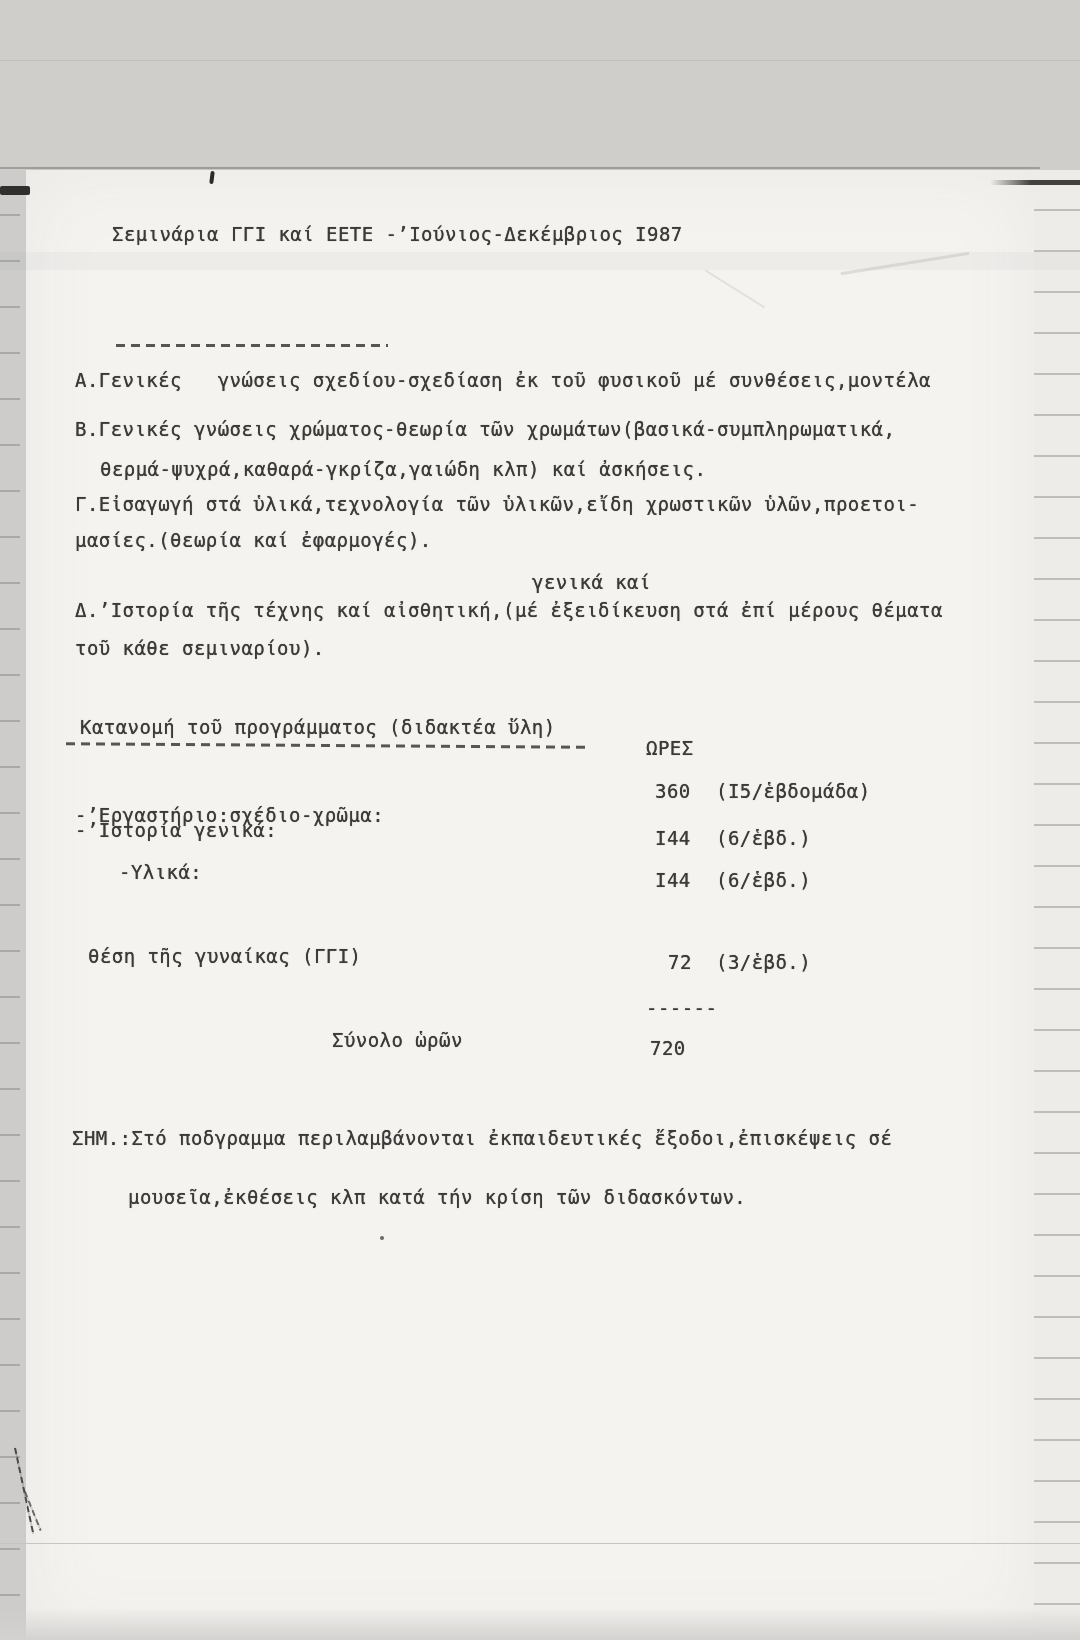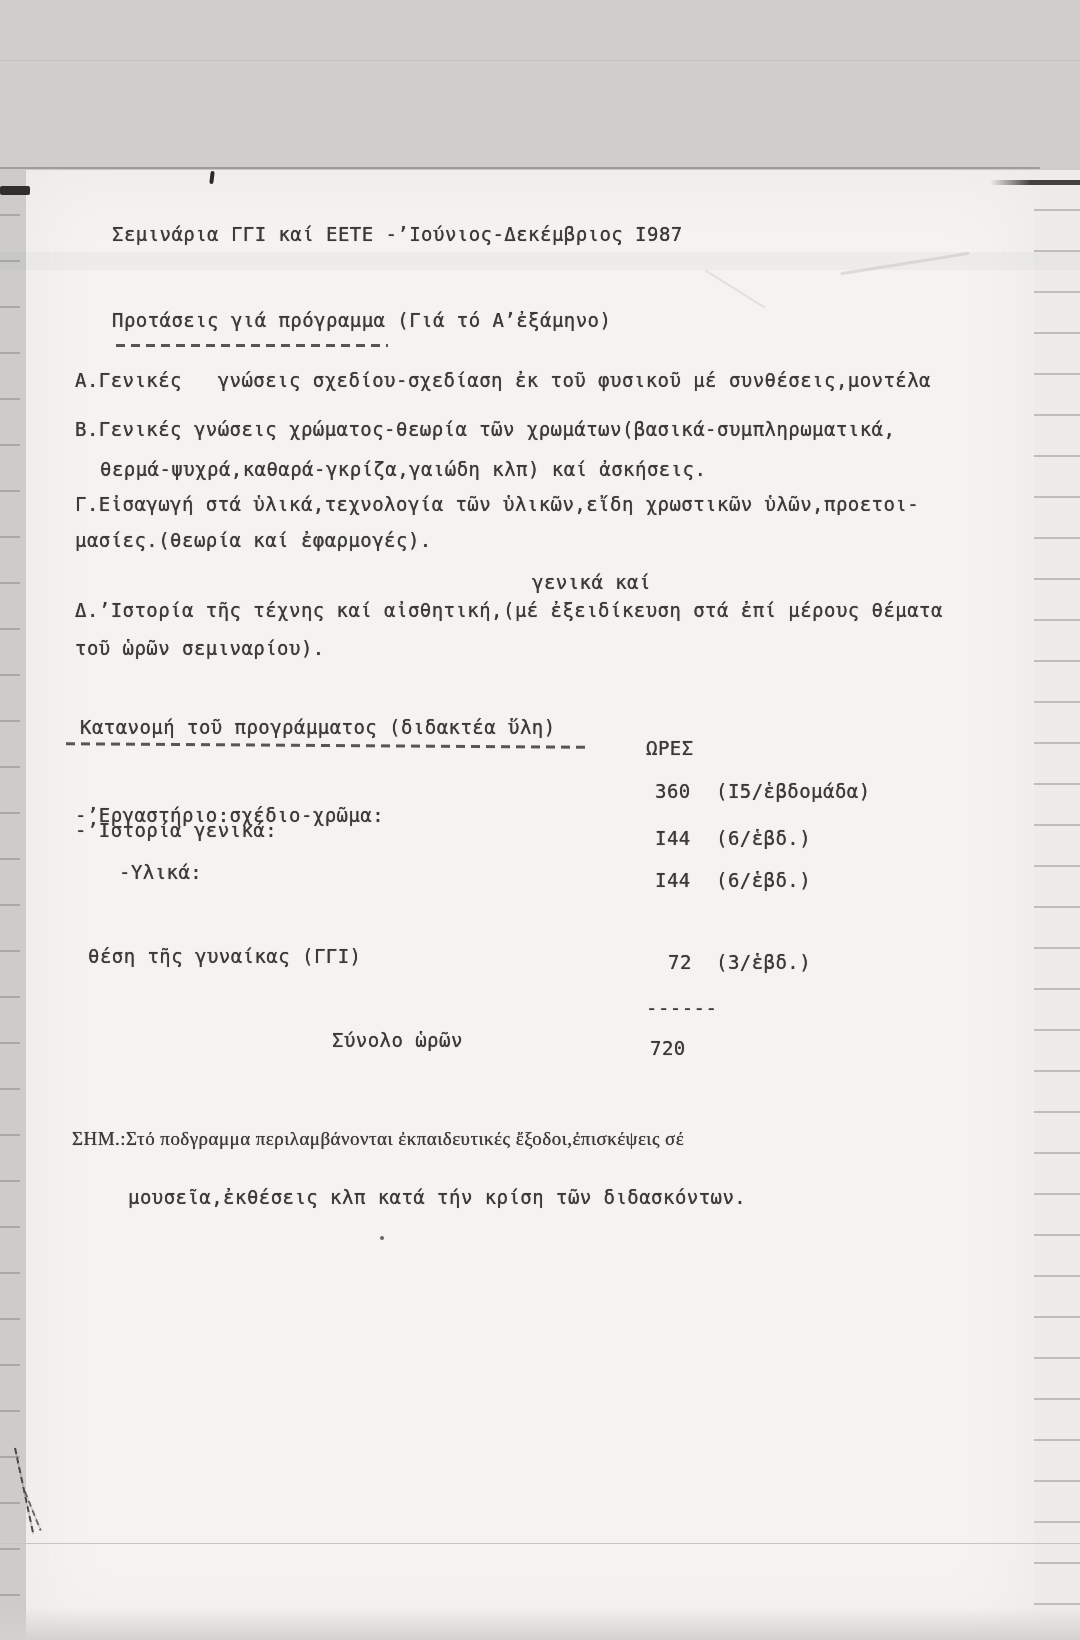--- a/index.html
+++ b/index.html
@@ -68,31 +68,30 @@
   <div class="left-streak"></div>
 
   <div class="mark" style="left:210px;top:171px;width:4px;height:13px;border-radius:2px;transform:rotate(7deg);"></div>
 
   <div class="smudge" style="left:840px;top:262px;width:130px;height:3px;background:#8e8d8b;opacity:.22;transform:rotate(-9deg);"></div>
   <div class="smudge" style="left:700px;top:288px;width:70px;height:2px;background:#8e8d8b;opacity:.18;transform:rotate(32deg);"></div>
   <div class="smudge" style="left:0;top:252px;width:1080px;height:18px;background:#8a8987;opacity:.06;"></div>
 
   <div class="tline" style="left:112px;top:222px;">Σεμινάρια ΓΓΙ καί ΕΕΤΕ -’Ιούνιος-Δεκέμβριος Ι987</div>
 
-  <div class="tline" style="left:112px;top:308px;">Προτάσεις γιά πρόγραμμα (Γιά τό Α’ἐξάμηνο)</div>
   <div class="dashes" style="left:116px;top:344px;width:272px;"></div>
 
   <div class="tline" style="left:75px;top:368px;">Α.Γενικές   γνώσεις σχεδίου-σχεδίαση ἐκ τοῦ φυσικοῦ μέ συνθέσεις,μοντέλα</div>
   <div class="tline" style="left:75px;top:417px;">Β.Γενικές γνώσεις χρώματος-θεωρία τῶν χρωμάτων(βασικά-συμπληρωματικά,</div>
   <div class="tline" style="left:100px;top:457px;">θερμά-ψυχρά,καθαρά-γκρίζα,γαιώδη κλπ) καί ἀσκήσεις.</div>
   <div class="tline" style="left:75px;top:492px;">Γ.Εἰσαγωγή στά ὑλικά,τεχνολογία τῶν ὑλικῶν,εἴδη χρωστικῶν ὑλῶν,προετοι-</div>
   <div class="tline" style="left:75px;top:528px;">μασίες.(θεωρία καί ἐφαρμογές).</div>
   <div class="tline" style="left:532px;top:570px;">γενικά καί</div>
   <div class="tline" style="left:75px;top:598px;">Δ.’Ιστορία τῆς τέχνης καί αἰσθητική,(μέ ἐξειδίκευση στά ἐπί μέρους θέματα</div>
-  <div class="tline" style="left:75px;top:636px;">τοῦ ὡρῶν σεμιναρίου).</div>
+  <div class="tline" style="left:75px;top:636px;">τοῦ κάθε σεμιναρίου).</div>
 
   <div class="tline" style="left:80px;top:715px;">Κατανομή τοῦ προγράμματος (διδακτέα ὕλη)</div>
   <div class="dashes" style="left:66px;top:744px;width:520px;transform:rotate(.4deg);"></div>
   <div class="tline" style="left:646px;top:736px;">ΩΡΕΣ</div>
 
   <div class="tline" style="left:75px;top:772px;margin-top:31px;">-’Εργαστήριο:σχέδιο-χρῶμα:</div>
   <div class="tline" style="left:655px;top:779px;">360</div>
   <div class="tline" style="left:716px;top:779px;">(Ι5/ἑβδομάδα)</div>
 
   <div class="tline" style="left:75px;top:818px;">-’Ιστορία γενικά:</div>
@@ -104,21 +103,21 @@
   <div class="tline" style="left:716px;top:868px;">(6/ἑβδ.)</div>
 
   <div class="tline" style="left:88px;top:944px;">θέση τῆς γυναίκας (ΓΓΙ)</div>
   <div class="tline" style="left:668px;top:950px;">72</div>
   <div class="tline" style="left:716px;top:950px;">(3/ἑβδ.)</div>
 
   <div class="tline" style="left:646px;top:996px;">------</div>
   <div class="tline" style="left:332px;top:1028px;">Σύνολο ὡρῶν</div>
   <div class="tline" style="left:650px;top:1036px;">720</div>
 
-  <div class="tline" style="left:72px;top:1126px;font-family:Liberation Serif, serif;">ΣΗΜ.:Στό ποδγραμμα περιλαμβάνονται ἐκπαιδευτικές ἔξοδοι,ἐπισκέψεις σέ</div>
+  <div class="tline" style="left:72px;top:1126px;">ΣΗΜ.:Στό ποδγραμμα περιλαμβάνονται ἐκπαιδευτικές ἔξοδοι,ἐπισκέψεις σέ</div>
   <div class="tline" style="left:128px;top:1170px;margin-top:15px;">μουσεῖα,ἐκθέσεις κλπ κατά τήν κρίση τῶν διδασκόντων.</div>
 
   <div class="mark" style="left:380px;top:1236px;width:4px;height:4px;border-radius:50%;opacity:.7;"></div>
 
   <div class="pen-mark" style="left:14px;top:1448px;height:88px;transform:rotate(-12deg);"></div>
   <div class="pen-mark" style="left:24px;top:1492px;height:42px;transform:rotate(-22deg);opacity:.8;"></div>
 
   <div class="faint-hline" style="top:1543px;"></div>
   <div class="bottom-band"></div>
 

